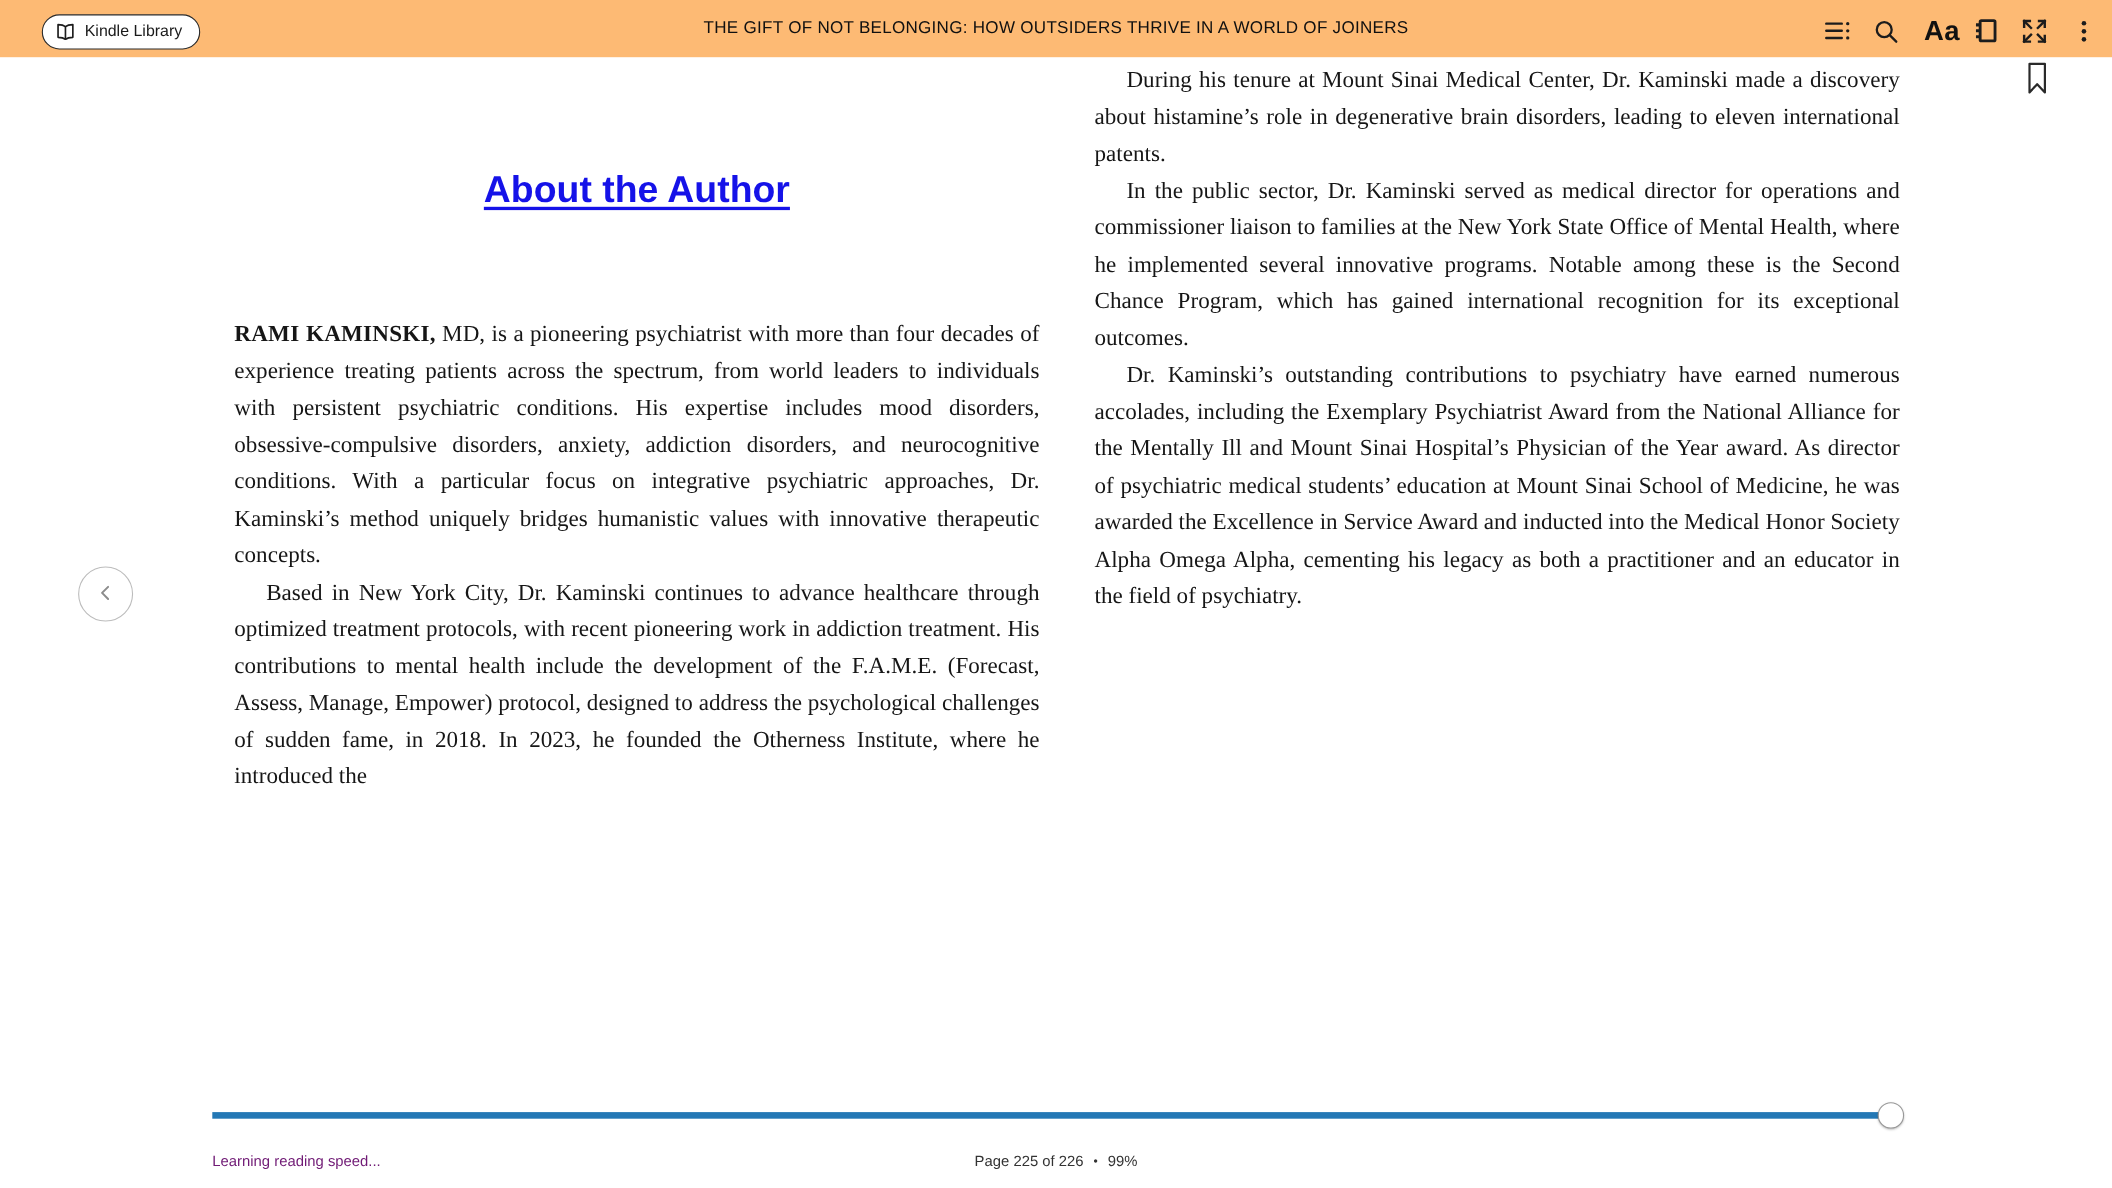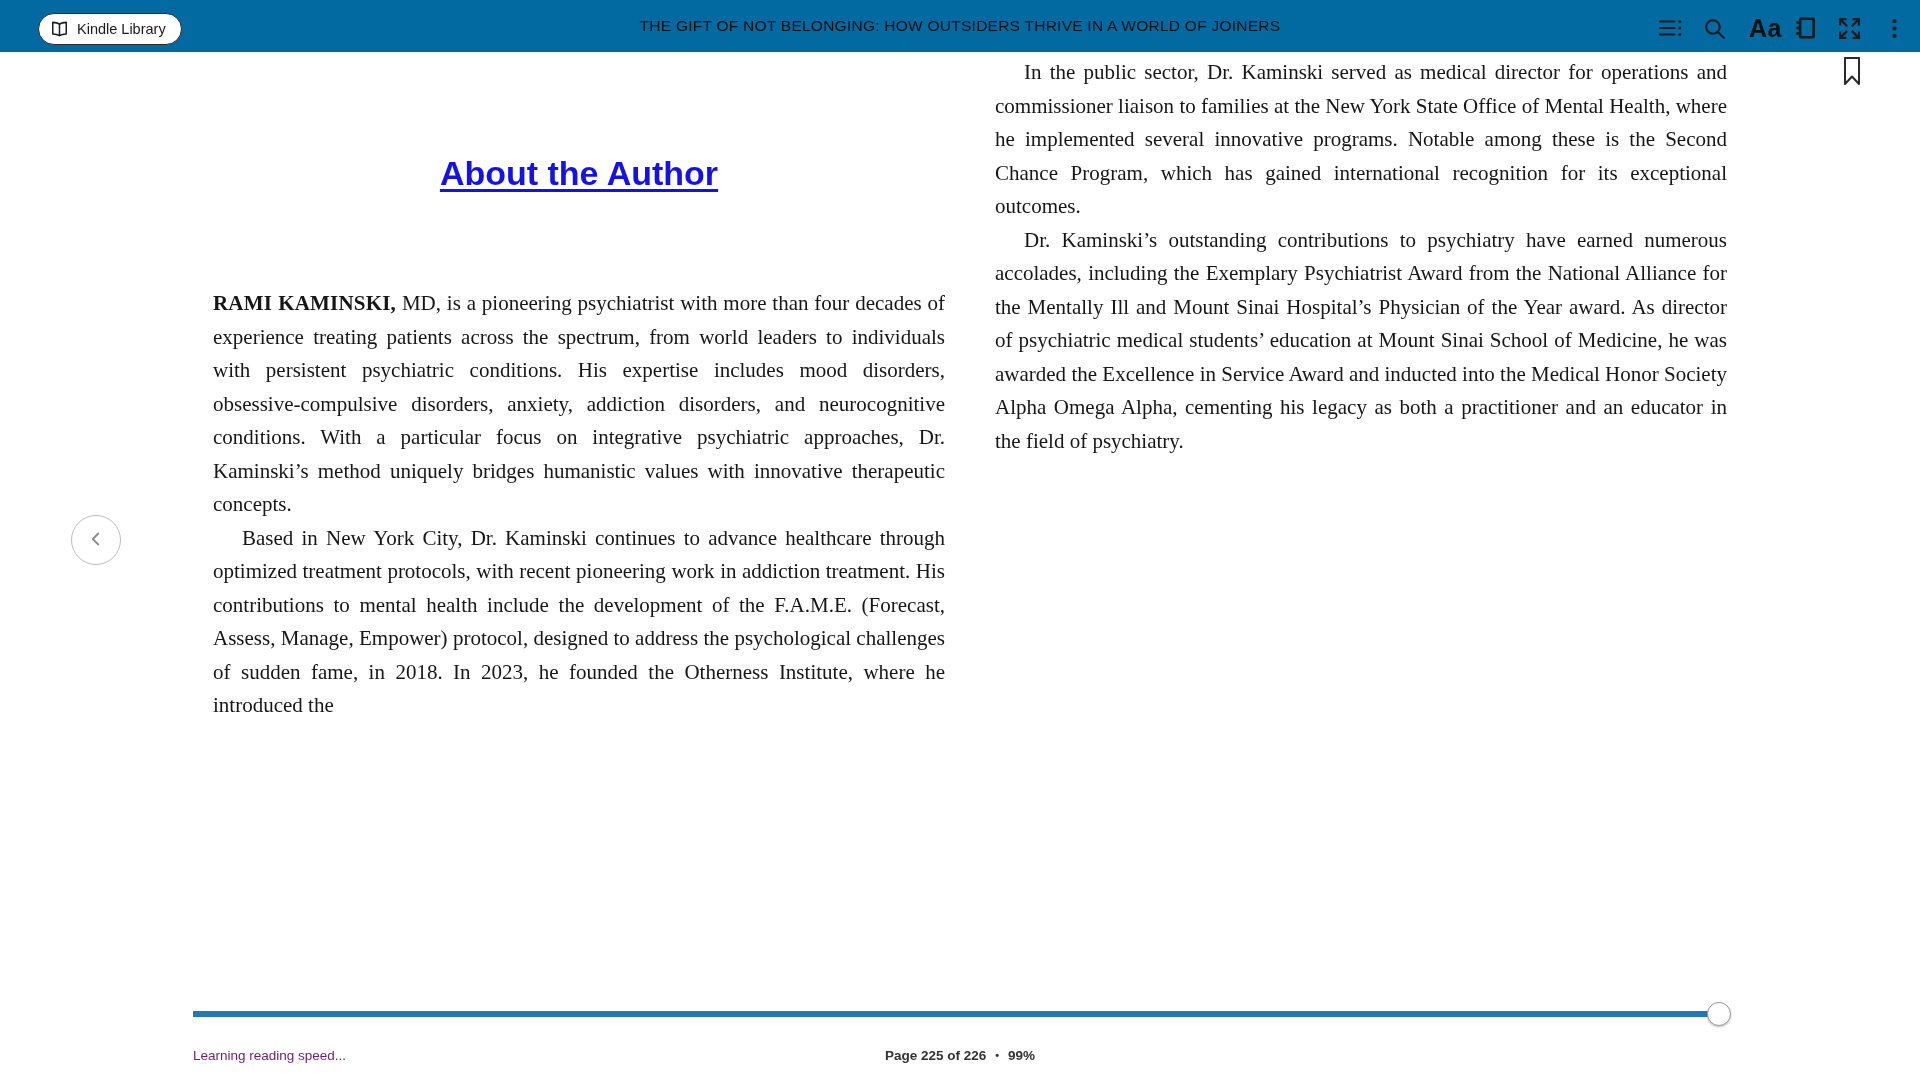--- a/index.html
+++ b/index.html
@@ -6,21 +6,21 @@
   html,body { width:1920px; height:1080px; }
   body {
     position:relative;
     background:#ffffff;
     font-family:"Liberation Sans","DejaVu Sans",sans-serif;
     color:#141414;
     overflow:hidden;
   }
 
   
-  .topbar { position:absolute; top:0; left:0; width:1920px; height:52px; background:#0369a1; }
+  .topbar { position:absolute; top:0; left:0; width:1920px; height:52px; background:#fdba74; }
 
   .library-btn {
     position:absolute; left:38px; top:13px; height:32px;
     display:flex; align-items:center; gap:8px;
     padding:0 15px 0 11px;
     border:1.6px solid #2a2a2a; border-radius:17px;
     background:#fff; cursor:pointer;
     font-size:14.5px; color:#1a1a1a;
     font-family:"Liberation Sans","DejaVu Sans",sans-serif;
   }
@@ -94,21 +94,21 @@
     cursor:grab;
   }
 
   
   .footer-left {
     position:absolute; left:193px; top:1048px;
     font-size:13.5px; color:#701a75;
   }
   .footer-center {
     position:absolute; left:0; width:1920px; top:1048px;
-    text-align:center; font-size:13.5px; color:#333;font-weight:bold;
+    text-align:center; font-size:13.5px; color:#333;
   }
   .footer-center .dot { margin:0 9px; font-size:11px; vertical-align:1px; }
 </style>
 </head>
 <body>
 
 <header class="topbar">
 
   <button class="library-btn">
     <span>
@@ -199,20 +199,21 @@
 
 <main>
 
   <section class="col col-left">
     <h1 class="chapter-heading">About the Author</h1>
     <p class="first-para"><b>RAMI KAMINSKI,</b><span> MD, is a pioneering psychiatrist with more than four decades of experience treating patients across the spectrum, from world leaders to individuals with persistent psychiatric conditions. His expertise includes mood disorders, obsessive-compulsive disorders, anxiety, addiction disorders, and neurocognitive conditions. With a particular focus on integrative psychiatric approaches, Dr. Kaminski’s method uniquely bridges humanistic values with innovative therapeutic concepts.</span></p>
     <p class="indent"><span>Based in New York City, Dr. Kaminski continues to advance healthcare through optimized treatment protocols, with recent pioneering work in addiction treatment. His contributions to mental health include the development of the F.A.M.E. (Forecast, Assess, Manage, Empower) protocol, designed to address the psychological challenges of sudden fame, in 2018. In 2023, he founded the Otherness Institute, where he introduced the</span></p>
   </section>
 
   <section class="col col-right">
+    <p class="indent"><span>During his tenure at Mount Sinai Medical Center, Dr. Kaminski made a discovery about histamine’s role in degenerative brain disorders, leading to eleven international patents.</span></p>
     <p class="indent"><span>In the public sector, Dr. Kaminski served as medical director for operations and commissioner liaison to families at the New York State Office of Mental Health, where he implemented several innovative programs. Notable among these is the Second Chance Program, which has gained international recognition for its exceptional outcomes.</span></p>
     <p class="indent"><span>Dr. Kaminski’s outstanding contributions to psychiatry have earned numerous accolades, including the Exemplary Psychiatrist Award from the National Alliance for the Mentally Ill and Mount Sinai Hospital’s Physician of the Year award. As director of psychiatric medical students’ education at Mount Sinai School of Medicine, he was awarded the Excellence in Service Award and inducted into the Medical Honor Society Alpha Omega Alpha, cementing his legacy as both a practitioner and an educator in the field of psychiatry.</span></p>
   </section>
 
 </main>
 
 <button class="nav-prev">
   <span>
     <svg width="22" height="22" viewBox="0 0 24 24" fill="none" stroke="#8c8c8c" stroke-width="2" stroke-linecap="round" stroke-linejoin="round">
       <polyline points="14.5,6 8.5,12 14.5,18"></polyline>

